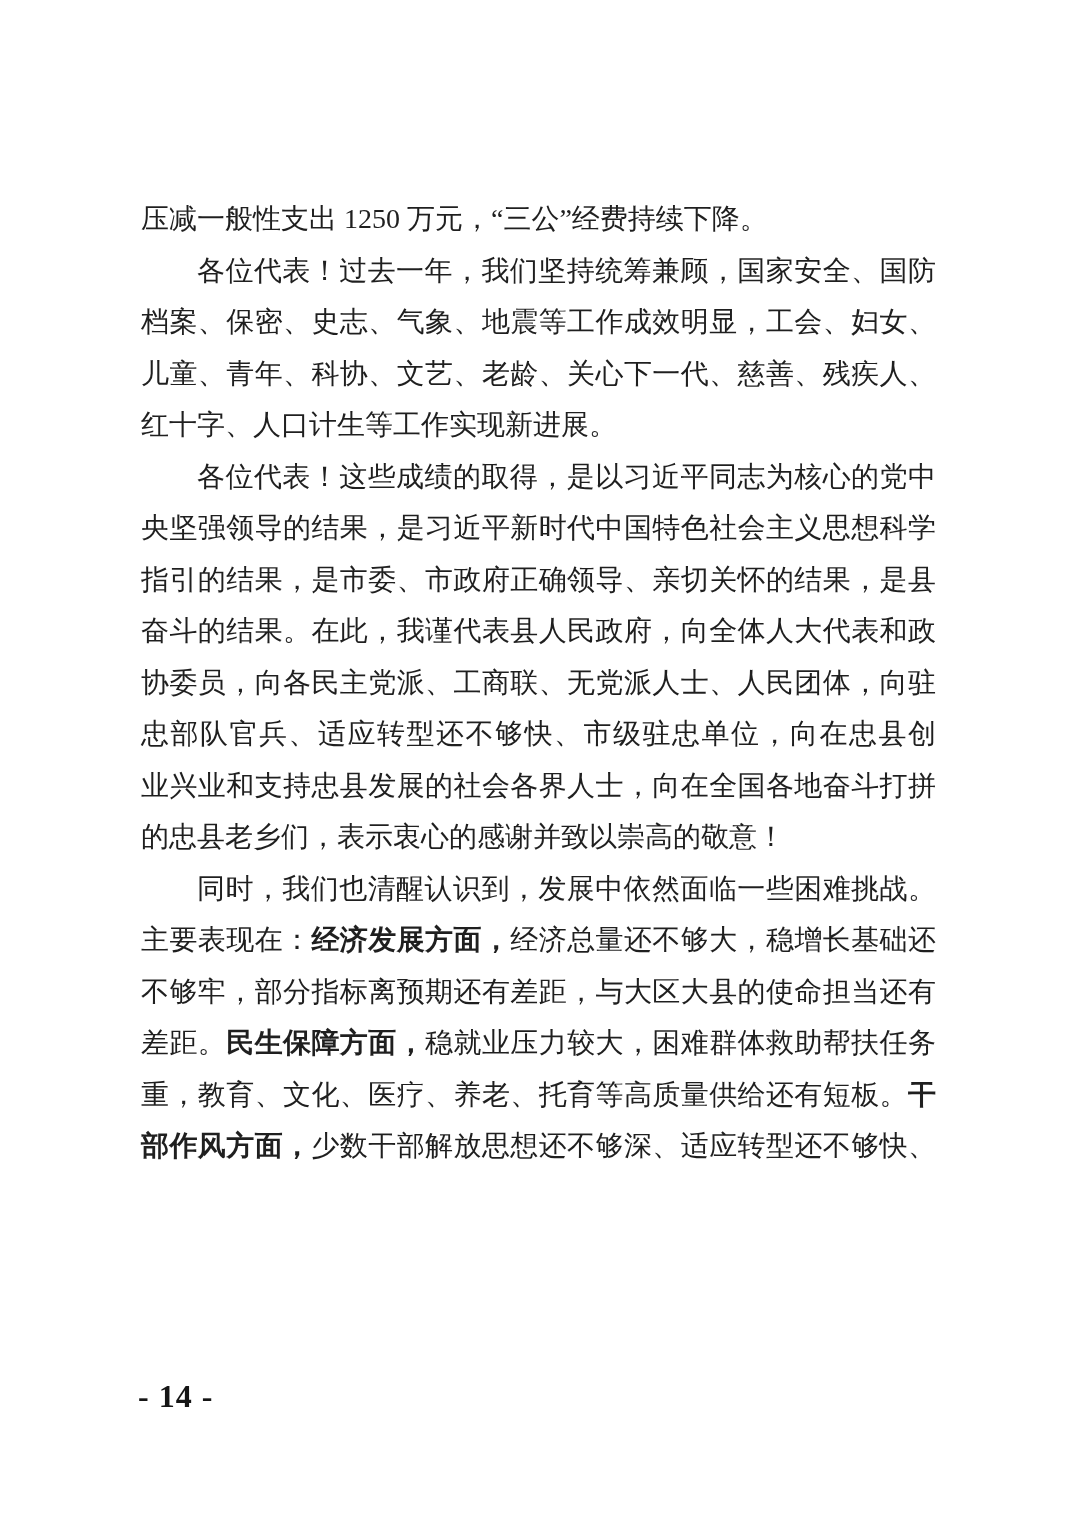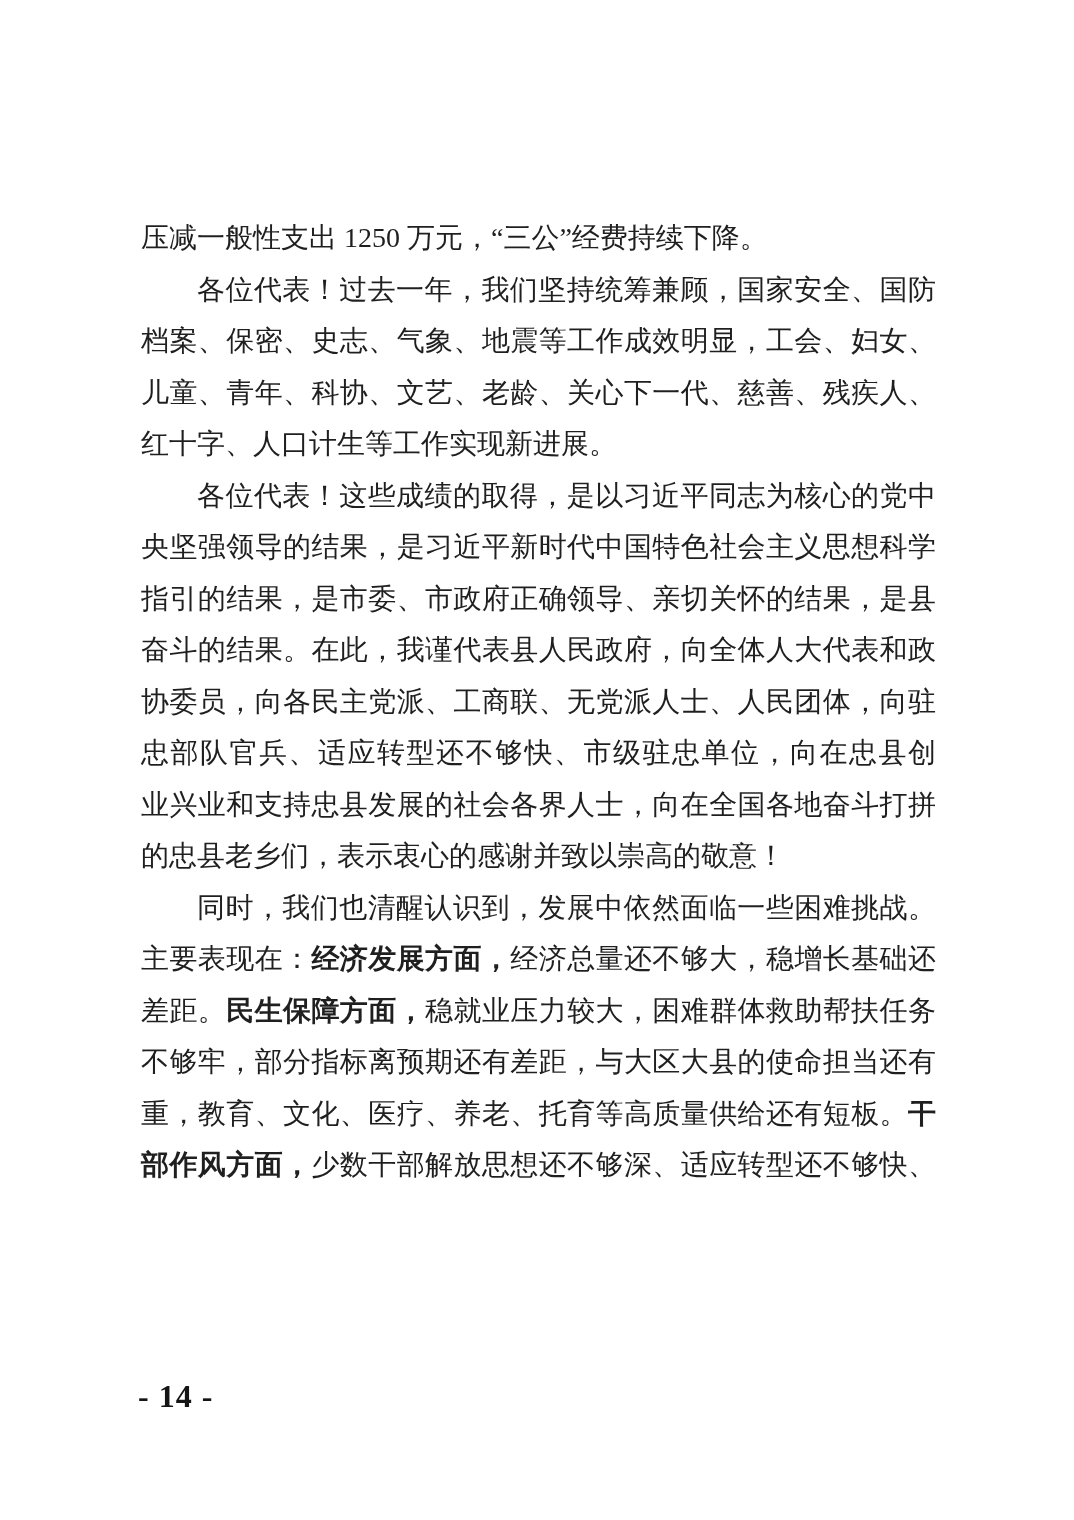--- a/index.html
+++ b/index.html
@@ -11,21 +11,21 @@
     position: relative;
     width: 1074px;
     height: 1520px;
     background: #ffffff;
     overflow: hidden;
     font-family: "Liberation Serif", "DejaVu Serif", serif;
   }
   .text-block {
     position: absolute;
     left: 141px;
-    top: 212px;
+    top: 193px;
     width: 795px;
     color: #1f1f1f;
   }
   .line {
     font-size: 28px;
     line-height: 51.5px;
     height: 51.5px;
     white-space: nowrap;
     text-align: left;
     letter-spacing: 0;
@@ -66,19 +66,19 @@
       <div class="line indent justify"><span class="seg">各位代表！这些成绩的取得，是以习近平同志为核心的党中</span></div>
       <div class="line justify"><span class="seg">央坚强领导的结果，是习近平新时代中国特色社会主义思想科学</span></div>
       <div class="line justify"><span class="seg">指引的结果，是市委、市政府正确领导、亲切关怀的结果，是县</span></div>
       <div class="line justify"><span class="seg">奋斗的结果。在此，我谨代表县人民政府，向全体人大代表和政</span></div>
       <div class="line justify"><span class="seg">协委员，向各民主党派、工商联、无党派人士、人民团体，向驻</span></div>
       <div class="line justify"><span class="seg">忠部队官兵、适应转型还不够快、市级驻忠单位，向在忠县创</span></div>
       <div class="line justify"><span class="seg">业兴业和支持忠县发展的社会各界人士，向在全国各地奋斗打拼</span></div>
       <div class="line"><span class="seg">的忠县老乡们，表示衷心的感谢并致以崇高的敬意！</span></div>
       <div class="line indent justify"><span class="seg">同时，我们也清醒认识到，发展中依然面临一些困难挑战。</span></div>
       <div class="line justify"><span class="seg">主要表现在：</span><span class="seg bold">经济发展方面，</span><span class="seg">经济总量还不够大，稳增长基础还</span></div>
+      <div class="line justify"><span class="seg">不够牢，部分指标离预期还有差距，与大区大县的使命担当还有</span></div>
       <div class="line justify"><span class="seg">差距。</span><span class="seg bold">民生保障方面，</span><span class="seg">稳就业压力较大，困难群体救助帮扶任务</span></div>
-      <div class="line justify"><span class="seg">不够牢，部分指标离预期还有差距，与大区大县的使命担当还有</span></div>
       <div class="line justify"><span class="seg">重，教育、文化、医疗、养老、托育等高质量供给还有短板。</span><span class="seg bold">干</span></div>
       <div class="line justify"><span class="seg bold">部作风方面，</span><span class="seg">少数干部解放思想还不够深、适应转型还不够快、</span></div>
     </div>
   <div class="footer">- 14 -</div>
 </div>
 
 </body></html>

